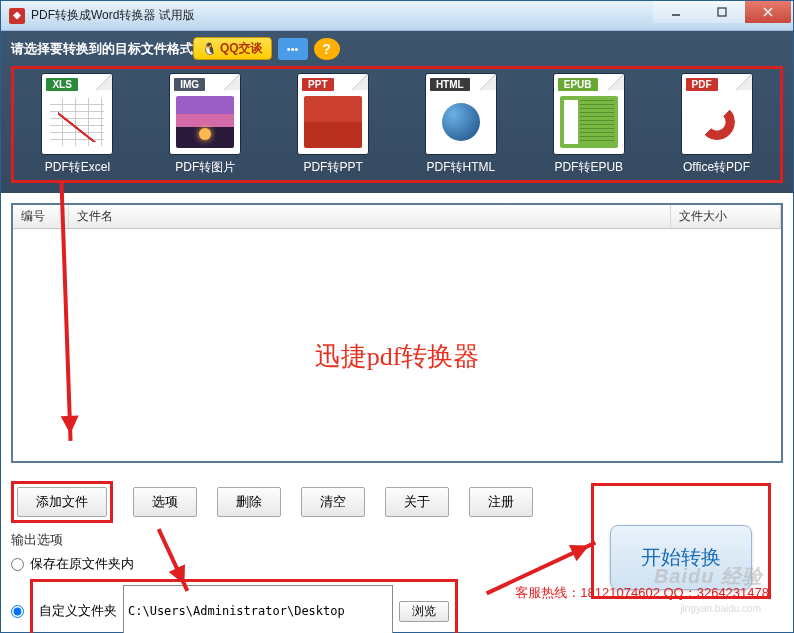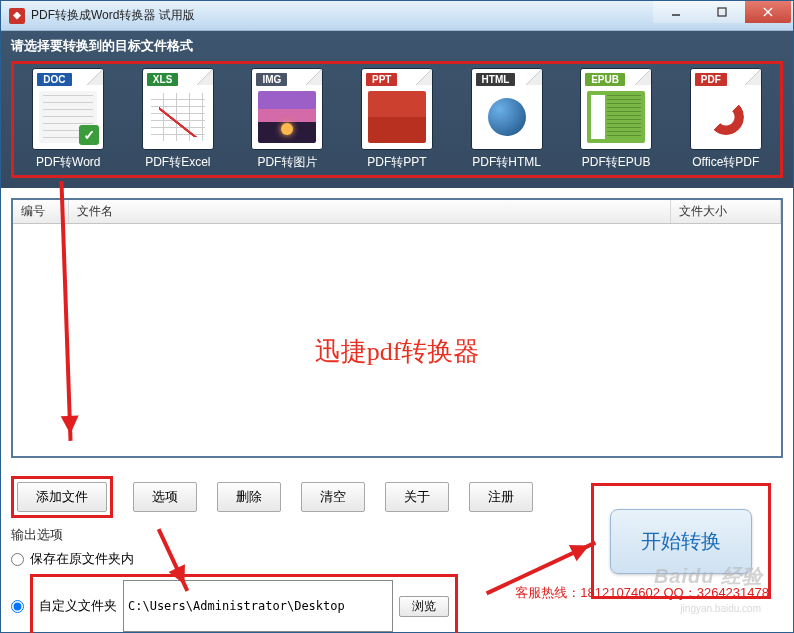--- a/index.html
+++ b/index.html
@@ -89,21 +89,21 @@
 .arrow1::after { content:""; position:absolute; bottom:-2px; left:-7px; border: 9px solid transparent; border-top-color:#e02020; border-top-width:18px; }
 .arrow2 { width: 4px; height: 68px; left: 170px; top: 525px; transform: rotate(-25deg); }
 .arrow2::after { content:""; position:absolute; bottom:-2px; left:-7px; border: 9px solid transparent; border-top-color:#e02020; border-top-width:18px; transform-origin: top; }
 .arrow3 { width: 120px; height: 4px; left: 480px; top: 565px; transform: rotate(-25deg); }
 .arrow3::after { content:""; position:absolute; right:-2px; top:-7px; border: 9px solid transparent; border-left-color:#e02020; border-left-width:18px; }
 
 
 .btn-row { display: flex; gap: 20px; margin-top: 18px; align-items: center; }
 .btn { padding: 5px 18px; font-size: 13px; background: linear-gradient(to bottom, #fdfdfd, #e8e8e8); border: 1px solid #a8a8a8; border-radius: 2px; cursor: pointer; }
 .red-box { border: 3px solid #e02020; padding: 3px; display: inline-flex; }
-.red-box-big { border: 3px solid #e02020; padding: 6px 10px; position: absolute; right: 22px; top: 482px; width: 180px; height: 116px; display: flex; align-items: center; justify-content: center; }
+.red-box-big { border: 3px solid #e02020; padding: 6px 10px; position: absolute; right: 22px; top: 482px; width: 180px; height: 116px; display: flex; align-items: flex-end; justify-content: center; }
 
 .start-btn { background: linear-gradient(to bottom, #e8f2fa, #d0e2f2); border: 1px solid #9ab8d6; border-radius: 8px; padding: 18px 30px; font-size: 20px; color: #1a6db8; cursor: pointer; box-shadow: 0 1px 3px rgba(0,0,0,0.2); }
 
 .output-label { font-size: 13px; color: #333; margin-top: 8px; margin-bottom: 4px; }
 
 .radio-row { display: flex; align-items: center; gap: 6px; margin-top: 6px; font-size: 13px; }
 .radio-row input[type="radio"] { margin: 0; }
 .path-row { display: flex; align-items: center; gap: 6px; margin-top: 6px; font-size: 13px; }
 .path-input { border: 1px solid #888; padding: 18px 4px; font-size: 12px; width: 270px; background: #fff; font-family: Consolas, monospace; }
 .browse-btn { padding: 1px 12px; font-size: 12px; background: linear-gradient(to bottom, #fdfdfd, #e8e8e8); border: 1px solid #a0a0a0; border-radius: 2px; }
@@ -138,32 +138,28 @@
             <line x1="2" y1="2" x2="10" y2="10" stroke="#fff" stroke-width="1.5"></line>
             <line x1="10" y1="2" x2="2" y2="10" stroke="#fff" stroke-width="1.5"></line>
           </svg>
         </div>
     </div>
   </div>
 
   <div class="toolbar">
     <div class="prompt-row">
       <div class="prompt-label">请选择要转换到的目标文件格式</div>
+      <div class="right-tools">
+        <div class="qq-btn">QQ交谈</div>
+        <div class="chat-btn">•••</div>
+        <div class="help-btn">?</div>
+      </div>
     </div>
     <div class="format-row">
 
-      <div class="format-card">
-        <div class="format-icon doc">
-            <div class="badge">DOC</div>
-            <div class="body"></div>
-            <div class="fold"></div>
-            <div class="check">✓</div>
-          </div>
-        <div class="format-label">PDF转Word</div>
-      </div>
       <div class="format-card">
         <div class="format-icon xls">
             <div class="badge">XLS</div>
             <div class="body">
               <div class="chart"></div>
             </div>
             <div class="fold"></div>
           </div>
         <div class="format-label">PDF转Excel</div>
       </div>

